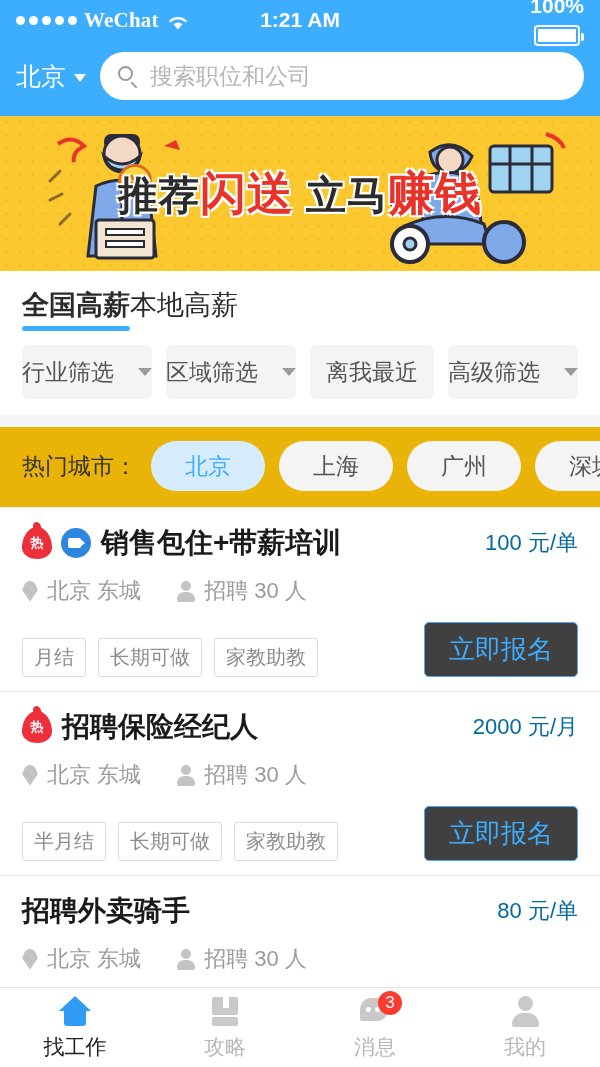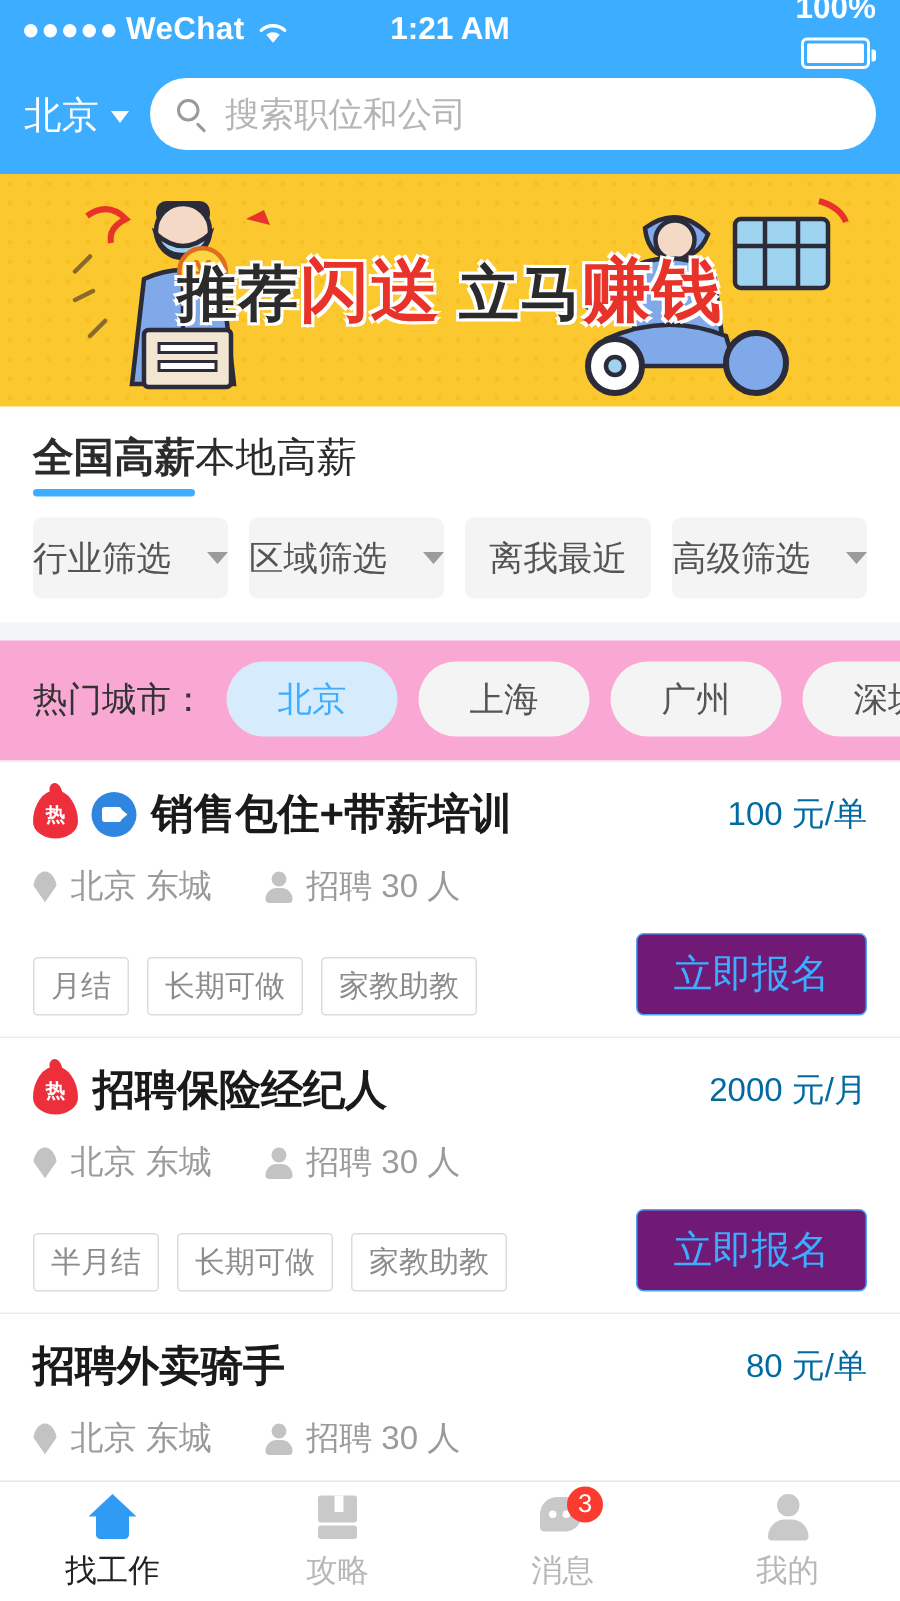--- a/index.html
+++ b/index.html
@@ -12,21 +12,21 @@
 
   
   .statusbar {
     height: 40px; background: #3DADFF; color: #fff;
     display: flex; align-items: center; padding: 0 16px;
     font-size: 21px; font-weight: bold; position: relative; flex: none;
   }
   .sb-left { display: flex; align-items: center; gap: 7px; }
   .dots { display: flex; gap: 4px; align-items: center; }
   .dots i { width: 9px; height: 9px; border-radius: 50%; background: #fff; display: block; }
-  .carrier { font-size: 21px; font-weight: bold; letter-spacing: .2px; }
+  .carrier { font-size: 21px; font-weight: bold; letter-spacing: .2px; font-family: Liberation Serif, serif; }
   .wifi { width: 20px; height: 16px; position: relative; margin-left: 2px; }
   .sb-center {
     position: absolute; left: 0; right: 0; text-align: center;
     font-size: 21px; font-weight: bold; pointer-events: none;
   }
   .sb-right { margin-left: auto; display: flex; align-items: center; gap: 7px; flex-direction: column; }
   .batt-pct { font-size: 21px; font-weight: bold; }
   .batt {
     width: 46px; height: 21px; border: 2px solid #fff; border-radius: 4px;
     position: relative; display: flex; align-items: center; padding: 2px;
@@ -102,21 +102,21 @@
   }
   .caret-sm {
     width: 0; height: 0; border-left: 7px solid transparent; border-right: 7px solid transparent;
     border-top: 8px solid #9b9b9b;
   }
 
   .gap { height: 12px; background: #F4F5F7; flex: none; }
 
   
   .cities {
-    background: #f9a8d4; display: flex; align-items: center; gap: 14px;
+    background: #eab308; display: flex; align-items: center; gap: 14px;
     padding: 14px 0 16px 22px; overflow: hidden; flex: none;
   }
   .cities-label { font-size: 23px; color: #333; white-space: nowrap; }
   .city-chip {
     background: #F4F4F5; color: #555; border-radius: 26px;
     height: 50px; min-width: 114px; padding: 0 26px;
     display: flex; align-items: center; justify-content: center;
     font-size: 23px; white-space: nowrap; flex: none;
   }
   .city-chip.sel { background: #D6ECFD; color: #3DADFF; }
@@ -166,21 +166,21 @@
   .person i { position: absolute; top: 0; left: 4px; width: 10px; height: 10px; border-radius: 50%; background: #c3c3c3; }
   .person b { position: absolute; bottom: 0; left: 0; width: 18px; height: 10px; border-radius: 9px 9px 3px 3px; background: #c3c3c3; }
   .job-bottom { display: flex; align-items: flex-end; margin-top: 16px; }
   .tags { display: flex; gap: 12px; }
   .tag {
     border: 1px solid #DCDCDC; border-radius: 3px; padding: 5px 11px;
     font-size: 20px; color: #8c8c8c; white-space: nowrap; font-family: Liberation Serif, serif;
   }
   .apply-btn {
     margin-left: auto; border: 1px solid #4BA6F5; border-radius: 5px;
-    color: #3DADFF; font-size: 26px; padding: 9px 24px; background: #701a75; white-space: nowrap;
+    color: #3DADFF; font-size: 26px; padding: 9px 24px; background: #404040; white-space: nowrap;
   }
 
   
   .tabbar {
     height: 80px; border-top: 1px solid #E6E6E6; background: #fff;
     display: flex; align-items: center; flex: none;
   }
   .nav-item {
     flex: 1; display: flex; flex-direction: column; align-items: center; gap: 6px;
     font-size: 21px; color: #b8b8b8; position: relative;

